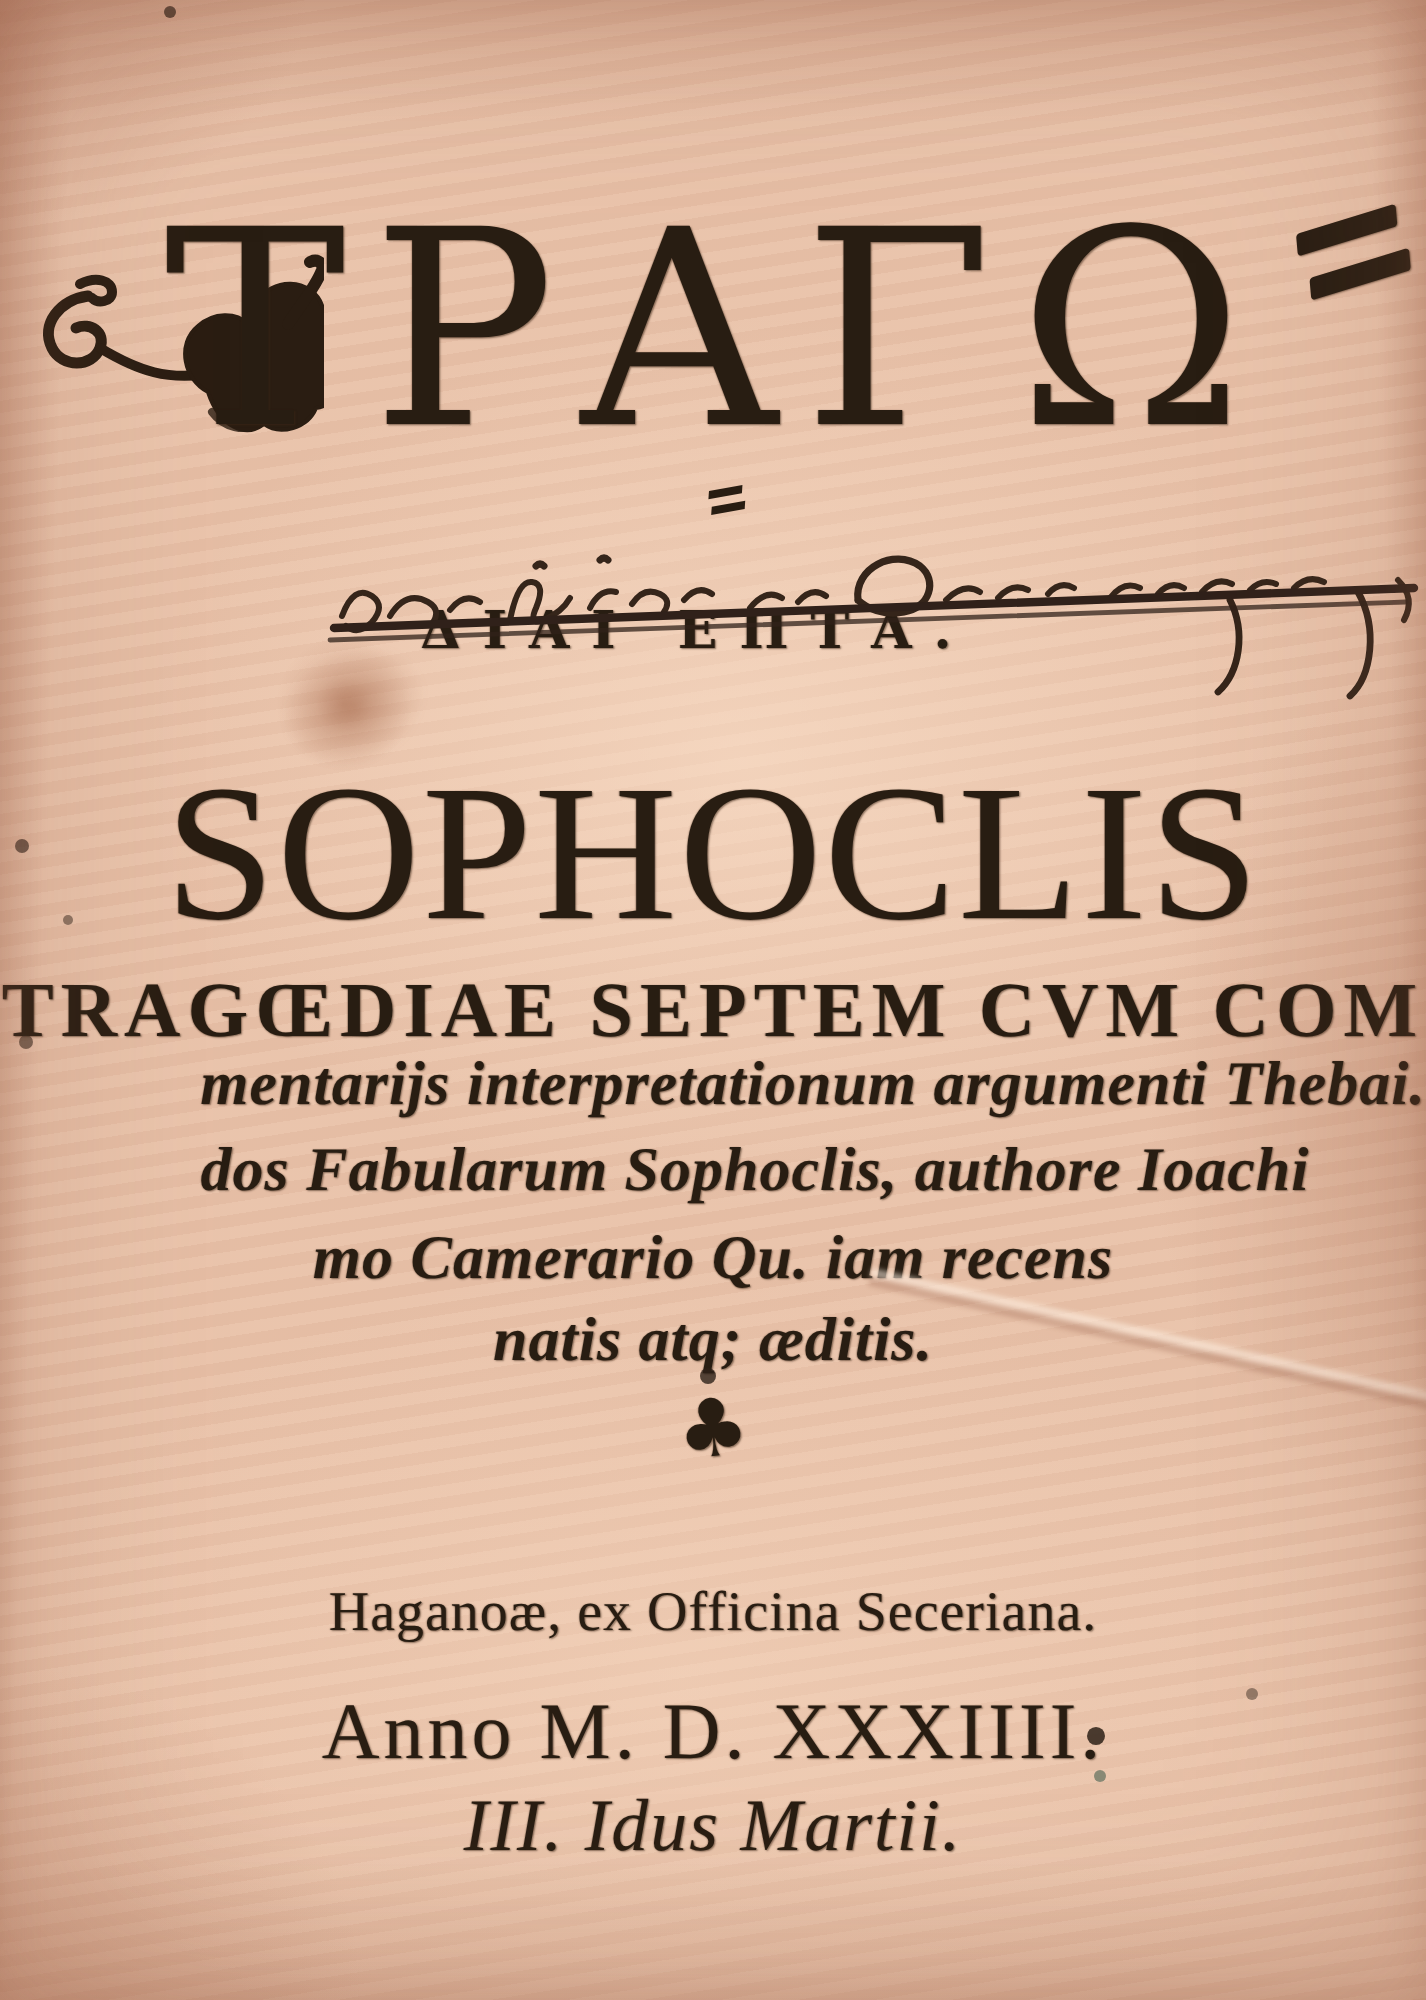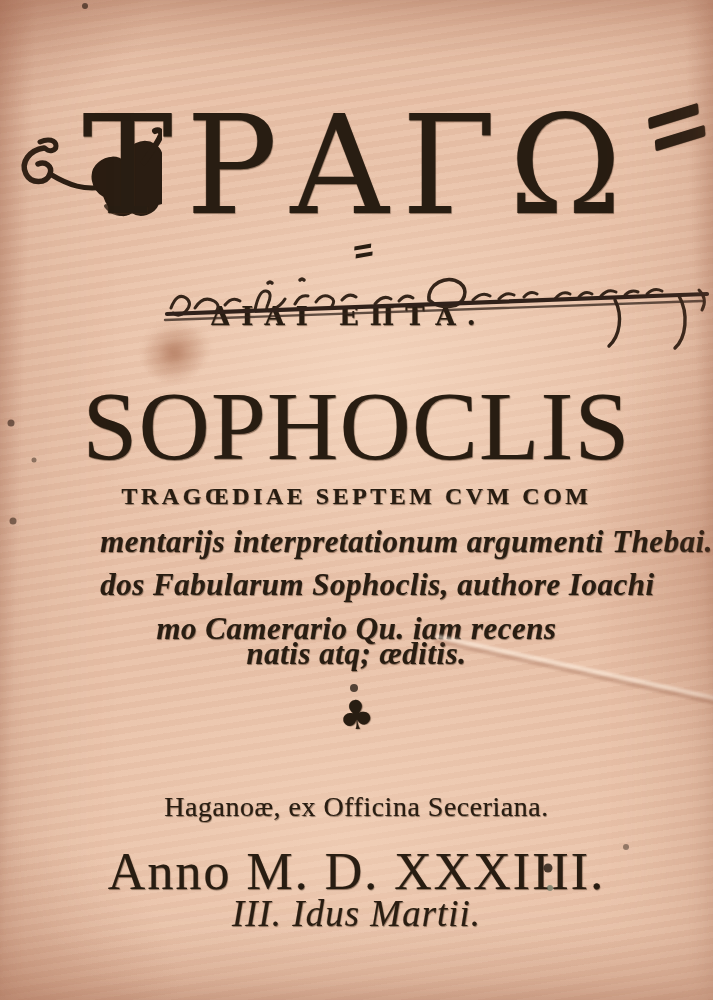--- a/index.html
+++ b/index.html
@@ -39,28 +39,28 @@
            font-size:30px; font-weight:700; letter-spacing:9px; transform:translateX(4px); }
   .hy-sm{ display:inline-block;position:relative;width:17px;height:13px;margin-left:6px;
           vertical-align:10px; transform:rotate(-10deg); }
   .hy-sm i,.hy-sm b{ position:absolute;left:0;width:17px;height:4px;background:#281d12;transform:skewX(-14deg); }
   .hy-sm i{top:0;} .hy-sm b{top:8px;}
 
   .greek3{ top:301px; font-family:"DejaVu Serif","Liberation Serif",serif;
            font-size:26px; font-weight:700; letter-spacing:11px; transform:translateX(-8px); }
 
   .mainTitle{ top:376px; font-size:97px; letter-spacing:1px; line-height:1.05; transform:scaleX(1.02); }
-  .subCaps{ top:483px; font-size:24px; font-weight:700; letter-spacing:3.5px; }
+  .subCaps{ top:483px; font-size:39px; font-weight:700; letter-spacing:3.5px; }
   .ital{ font-style:italic; font-weight:700; font-size:31px; letter-spacing:0.5px; }
-  .it1{ top:524px;text-align:right; } .it2{ top:567px;padding-left:21px; } .it3{ top:611px; } .it4{ top:636px; }
+  .it1{ top:524px;text-align:right; } .it2{ top:567px;padding-left:21px; } .it3{ top:611px; } .it4{ top:652px; }
 
   .trefoil{ top:692px; font-size:40px; font-family:"DejaVu Sans",sans-serif; transform:rotate(-6deg); }
 
   .imp1{ top:791px; font-size:28px; letter-spacing:0.5px; }
-  .imp2{ top:842px; font-size:52px; letter-spacing:2px; }
+  .imp2{ top:842px; font-size:40px; letter-spacing:2px; }
   .imp3{ top:892px; font-size:37px; letter-spacing:1px;font-style:italic; }
 
   .flourish{ position:absolute; left:10px; top:116px; }
   .handwriting{ position:absolute; left:163px; top:266px; }
 
   .stain{ position:absolute; left:140px; top:324px; width:74px; height:58px; border-radius:50%;
           background:radial-gradient(closest-side, rgba(158,96,66,0.45), rgba(158,96,66,0.18) 55%, rgba(158,96,66,0) 100%);
           filter:blur(1.5px); transform:rotate(-25deg); }
   .crease{ position:absolute; left:436px; top:634px; width:290px; height:9px;
            transform:rotate(12.5deg); transform-origin:left top;

